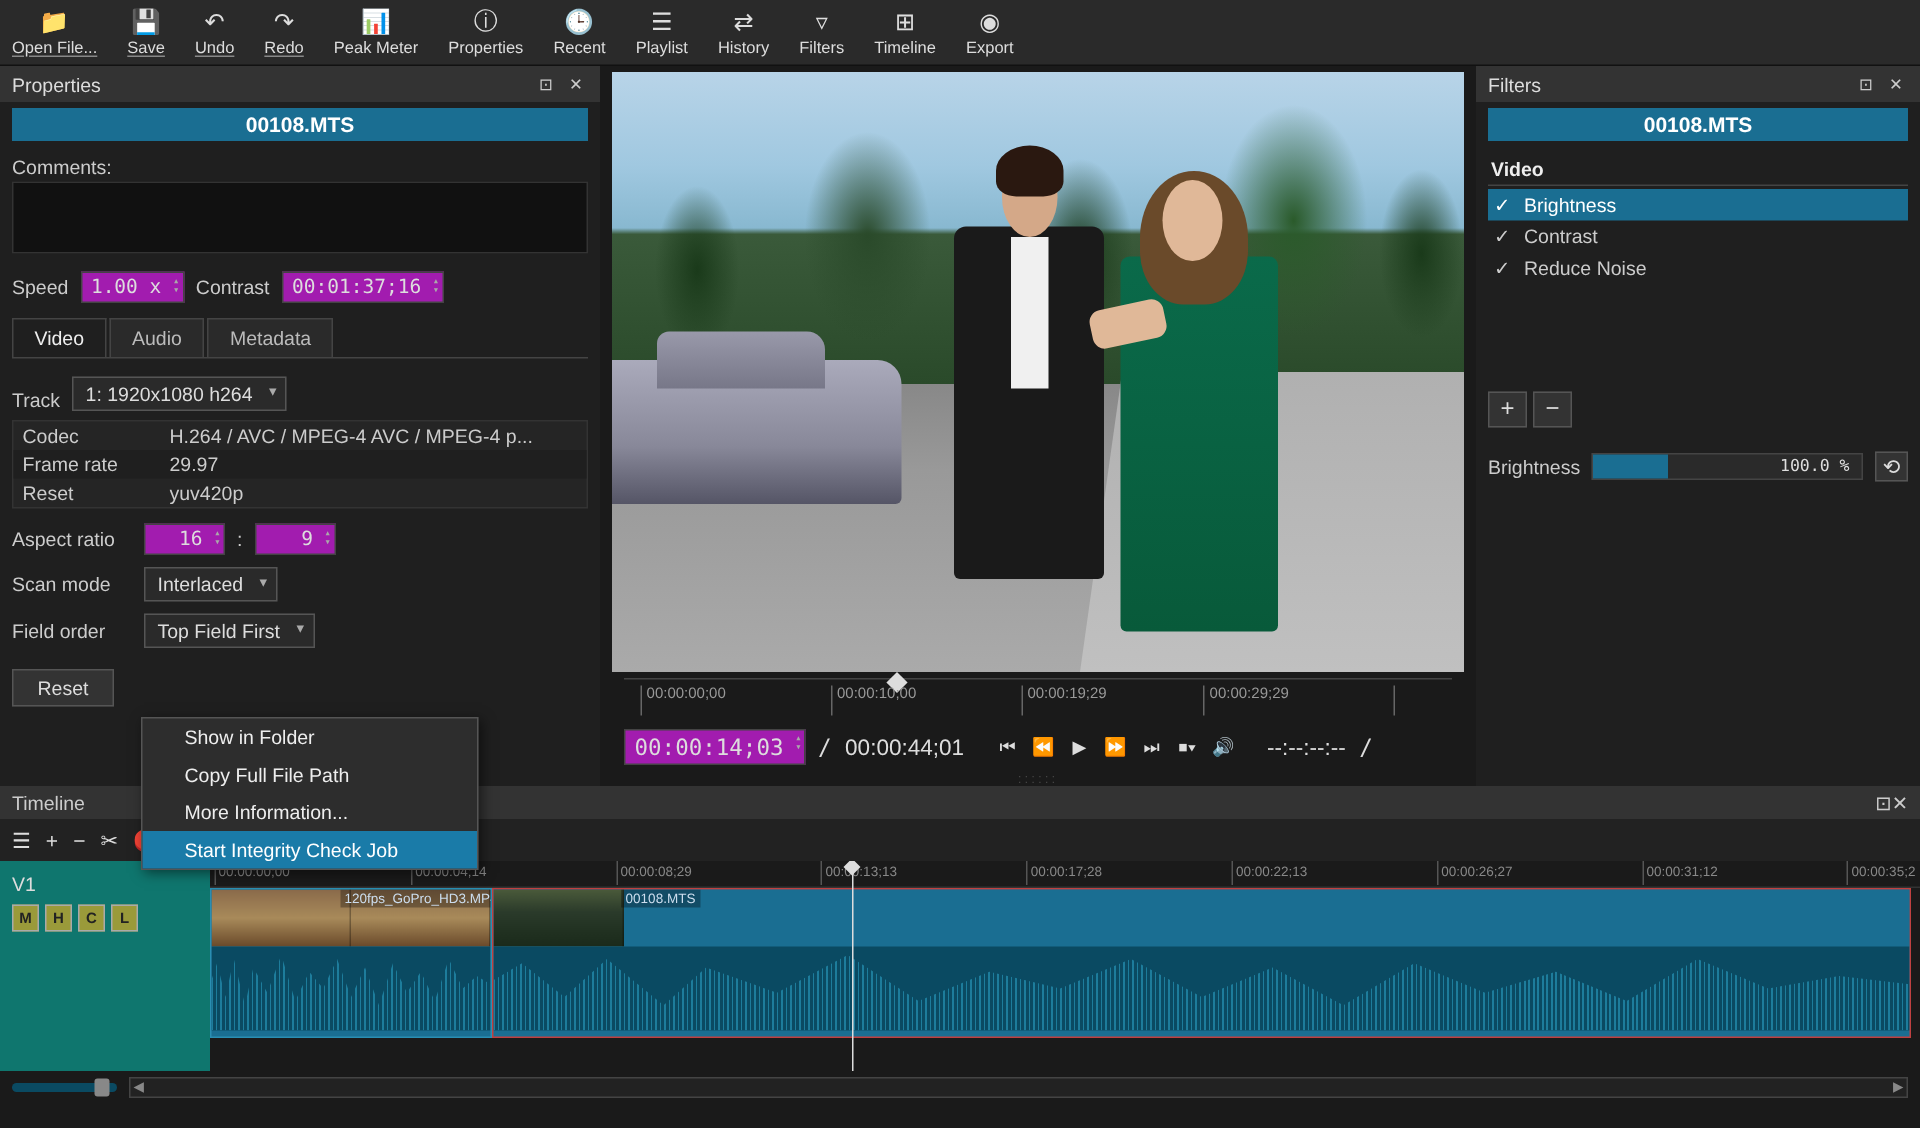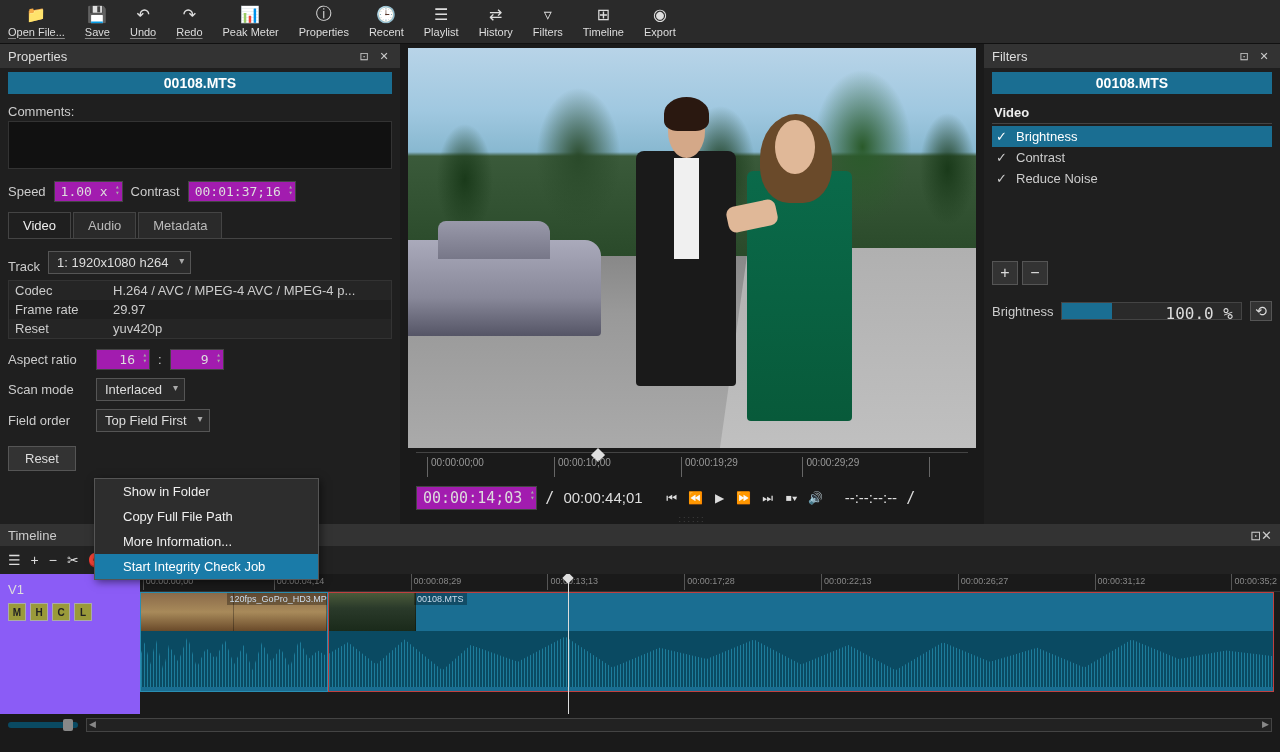--- a/index.html
+++ b/index.html
@@ -84,31 +84,31 @@
 .filter-section { padding: 4px 8px; }
 .filter-head { font-weight: bold; color: #eee; padding: 3px 2px; border-bottom: 1px solid #444; margin-bottom: 2px; }
 .filter-item { display: flex; align-items: center; padding: 3px 4px; gap: 8px; cursor: pointer; font-size: 13px; }
 .filter-item.sel { background: #1a6e92; color: #fff; }
 .filter-item .chk { width: 12px; }
 .filter-btns { display: flex; gap: 4px; padding: 8px; }
 .sq-btn { width: 26px; height: 24px; background: #333; border: 1px solid #555; color: #ddd; font-size: 16px; cursor: pointer; display: flex; align-items: center; justify-content: center; }
 .slider-row { display: flex; align-items: center; gap: 8px; padding: 8px; }
 .slider-track { flex: 1; height: 18px; background: #2a2a2a; border: 1px solid #444; position: relative; }
 .slider-fill { position: absolute; left: 0; top: 0; bottom: 0; width: 28%; background: #1a6e92; }
-.slider-val { font-family: monospace; text-align: right; padding-right: 4px; position: absolute; right: 4px; top: 1px; color: #ddd; font-size: 16px; }
+.slider-val { font-family: monospace; text-align: right; padding-right: 4px; position: absolute; right: 4px; top: 1px; color: #ddd; font-size: 11px; }
 .undo-btn { width: 22px; height: 20px; background: #333; border: 1px solid #555; color: #ddd; cursor: pointer; font-size: 14px; display: flex; align-items: center; justify-content: center; }
 
 
 .timeline-section { background: #1a1a1a; }
 .timeline-header { background: #333; height: 22px; display: flex; align-items: center; padding: 0 8px; font-size: 13px; }
 .timeline-header .title { flex: 1; }
 .timeline-tools { display: flex; gap: 10px; padding: 6px 8px; align-items: center; background: #222; }
 .tl-btn { color: #ddd; font-size: 14px; cursor: pointer; }
 .timeline-content { display: flex; height: 140px; }
-.track-header { width: 140px; background: #8b5cf6; padding: 8px; color: #ddd; }
+.track-header { width: 140px; background: #0f766e; padding: 8px; color: #ddd; }
 .track-label { font-size: 13px; margin-bottom: 6px; }
 .track-btns { display: flex; gap: 4px; }
 .track-toggle { width: 18px; height: 18px; background: #9a9a3a; border: 1px solid #aaa; color: #222; font-size: 10px; display: flex; align-items: center; justify-content: center; cursor: pointer; font-weight: bold; }
 .track-area { flex: 1; position: relative; background: #1a1a1a; overflow: hidden; }
 .tl-ruler { height: 18px; background: #1a1a1a; border-bottom: 1px solid #333; position: relative; }
 .tl-ruler .tick { position: absolute; font-size: 9px; color: #888; top: 2px; }
 .tl-ruler .tick::before { content: ""; position: absolute; left: -3px; top: -2px; width: 1px; height: 16px; background: #555; }
 .clip { position: absolute; top: 18px; height: 100px; background: #1a6e92; border: 1px solid #2a8eb2; overflow: hidden; }
 .clip.sel { border: 1px solid #c04040; }
 .clip-label { font-size: 9px; color: #cde; padding: 1px 3px; background: rgba(0,0,0,0.3); white-space: nowrap; }

